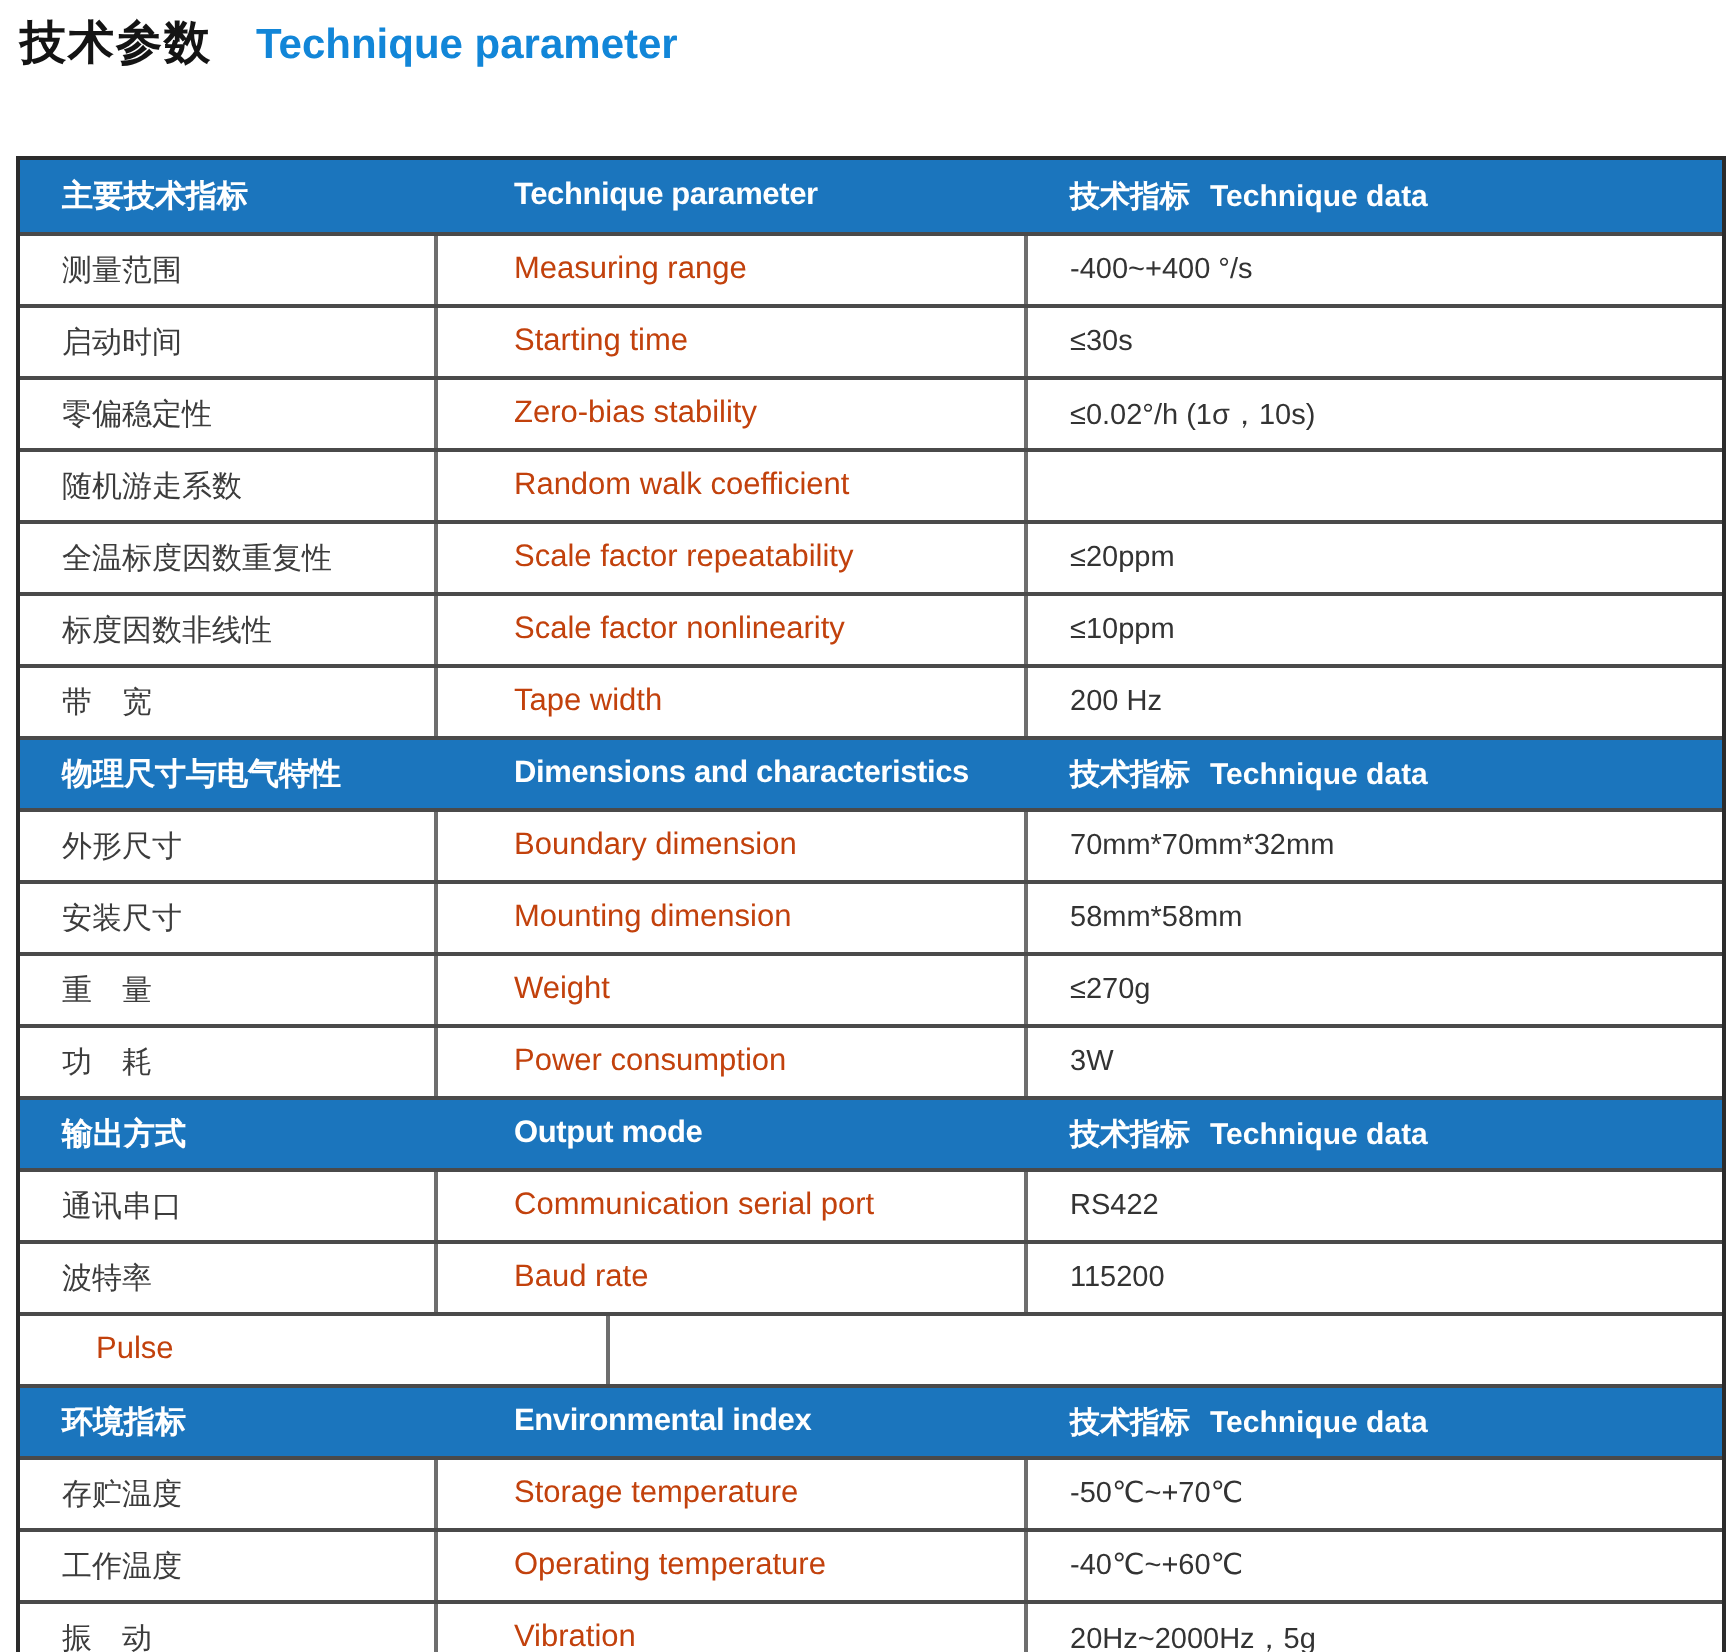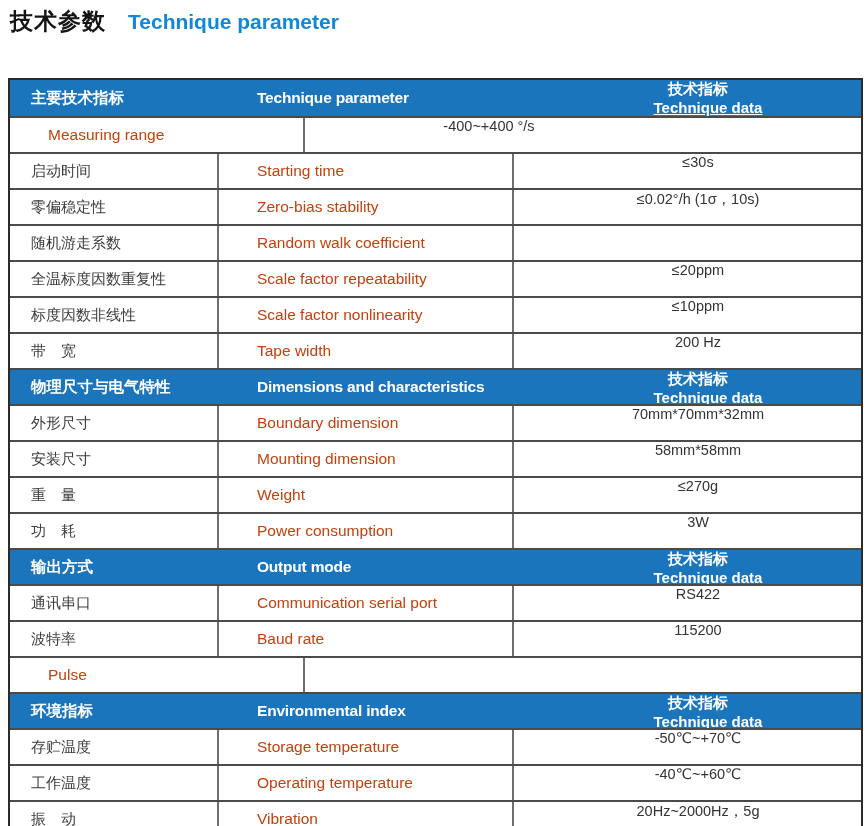--- a/index.html
+++ b/index.html
@@ -76,36 +76,34 @@
     width: 295px;
     padding-left: 38px;
     font-size: 15.5px;
     color: #c2410c;
   }
   .c3 {
     width: 347px;
     padding-left: 21px;
     font-size: 14.5px;
     color: #333333;
-    flex-direction: column;
   }
   .data-row .c1,
   .data-row .c2 {
     border-right: 2px solid #6e6e6e;
   }
   .header-row .cell {
     color: #ffffff;
     font-weight: bold;
   }
   .header-row .c1 { font-size: 15.5px; }
   .header-row .c2 { font-size: 15.5px; letter-spacing: -0.2px; }
   .header-row .c3 { font-size: 15px; }
   .hdr-data-en {
-    margin-left: 20px;
-    text-decoration: underline;
+    margin-left: 10px;
   }
 </style>
 </head>
 <body>
 
 <div class="page">
 
   <div class="page-title">
     <span class="title-zh">技术参数</span>
     <span class="title-en">Technique parameter</span>
@@ -115,20 +113,21 @@
 
     <div class="row header-row first">
       <div class="cell c1">主要技术指标</div>
       <div class="cell c2">Technique parameter</div>
       <div class="cell c3">
         <span>技术指标</span>
         <span class="hdr-data-en">Technique data</span>
       </div>
     </div>
     <div class="row data-row">
+      <div class="cell c1">测量范围</div>
       <div class="cell c2">Measuring range</div>
       <div class="cell c3">-400~+400 °/s</div>
     </div>
     <div class="row data-row">
       <div class="cell c1">启动时间</div>
       <div class="cell c2">Starting time</div>
       <div class="cell c3">≤30s</div>
     </div>
     <div class="row data-row">
       <div class="cell c1">零偏稳定性</div>

